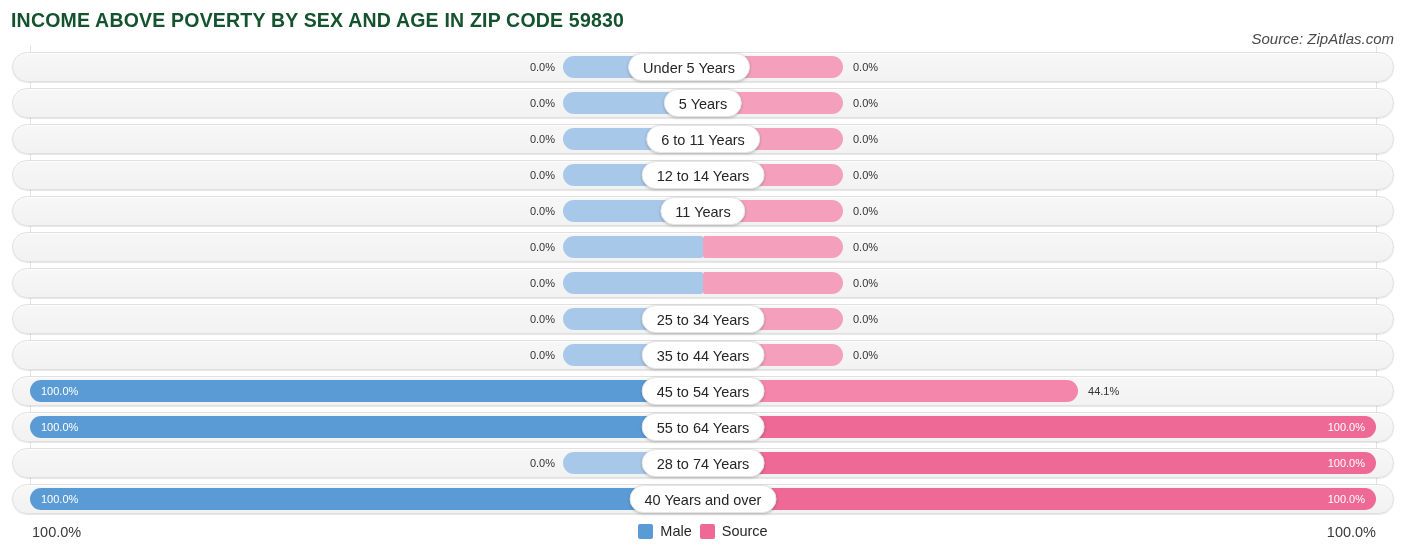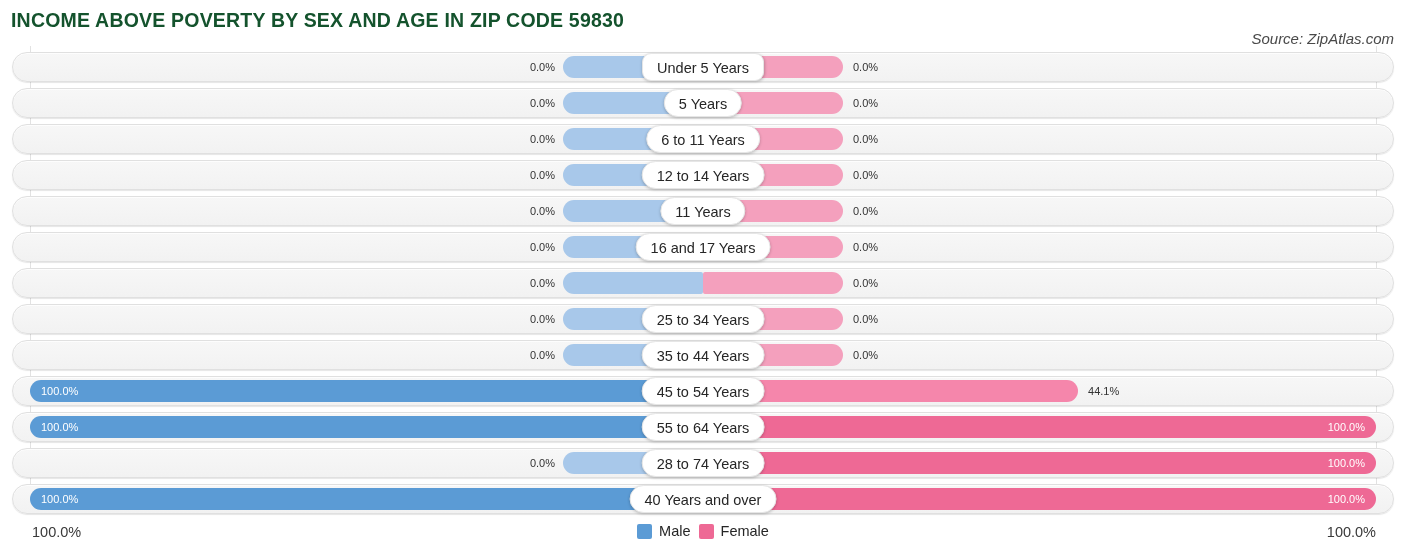--- a/index.html
+++ b/index.html
@@ -181,21 +181,21 @@
     <div class="gridline" id="gridline-right"></div>
     <div id="rows">
         <div class="row" style="top: 8px;">
           <div class="track"></div>
           <div class="bars">
             <div class="bar bar-male" style="left: 551px; width: 140px; background: rgb(168, 200, 234);"></div>
             <div class="val val-male" style="left: 421px; width: 122px;">0.0%</div>
             <div class="bar bar-female" style="left: 691px; width: 140px; background: rgb(244, 160, 189);"></div>
             <div class="val val-female" style="left: 841px; width: 122px;">0.0%</div>
           </div>
-          <div class="cat-pill" style="left: 691px; border-radius: 9px;">Under 5 Years</div>
+          <div class="cat-pill" style="left: 677px;">Under 5 Years</div>
         </div>
         <div class="row" style="top: 44px;">
           <div class="track"></div>
           <div class="bars">
             <div class="bar bar-male" style="left: 551px; width: 140px; background: rgb(168, 200, 234);"></div>
             <div class="val val-male" style="left: 421px; width: 122px;">0.0%</div>
             <div class="bar bar-female" style="left: 691px; width: 140px; background: rgb(244, 160, 189);"></div>
             <div class="val val-female" style="left: 841px; width: 122px;">0.0%</div>
           </div>
           <div class="cat-pill" style="left: 691px;">5 Years</div>
@@ -231,21 +231,20 @@
           <div class="cat-pill" style="left: 691px;">11 Years</div>
         </div>
         <div class="row" style="top: 188px;">
           <div class="track"></div>
           <div class="bars">
             <div class="bar bar-male" style="left: 551px; width: 140px; background: rgb(168, 200, 234);"></div>
             <div class="val val-male" style="left: 421px; width: 122px;">0.0%</div>
             <div class="bar bar-female" style="left: 691px; width: 140px; background: rgb(244, 160, 189);"></div>
             <div class="val val-female" style="left: 841px; width: 122px;">0.0%</div>
           </div>
-          <div class="cat-pill" style="left: 691px;">16 and 17 Years</div>
         </div>
         <div class="row" style="top: 224px;">
           <div class="track"></div>
           <div class="bars">
             <div class="bar bar-male" style="left: 551px; width: 140px; background: rgb(168, 200, 234);"></div>
             <div class="val val-male" style="left: 421px; width: 122px;">0.0%</div>
             <div class="bar bar-female" style="left: 691px; width: 140px; background: rgb(244, 160, 189);"></div>
             <div class="val val-female" style="left: 841px; width: 122px;">0.0%</div>
           </div>
         </div>
@@ -315,18 +314,18 @@
   <div id="footer">
     <div class="axis-label" id="axis-left">100.0%</div>
     <div class="axis-label" id="axis-right">100.0%</div>
     <div id="legend">
       <div class="legend-item">
         <span class="swatch" id="swatch-male" style="background: rgb(91, 155, 213);"></span>
         <span class="legend-text">Male</span>
       </div>
       <div class="legend-item">
         <span class="swatch" id="swatch-female" style="background: rgb(238, 105, 149);"></span>
-        <span class="legend-text">Female</span>
+        <span class="legend-text">Source</span>
       </div>
     </div>
   </div>
 
 </div>
 
 </body></html>

